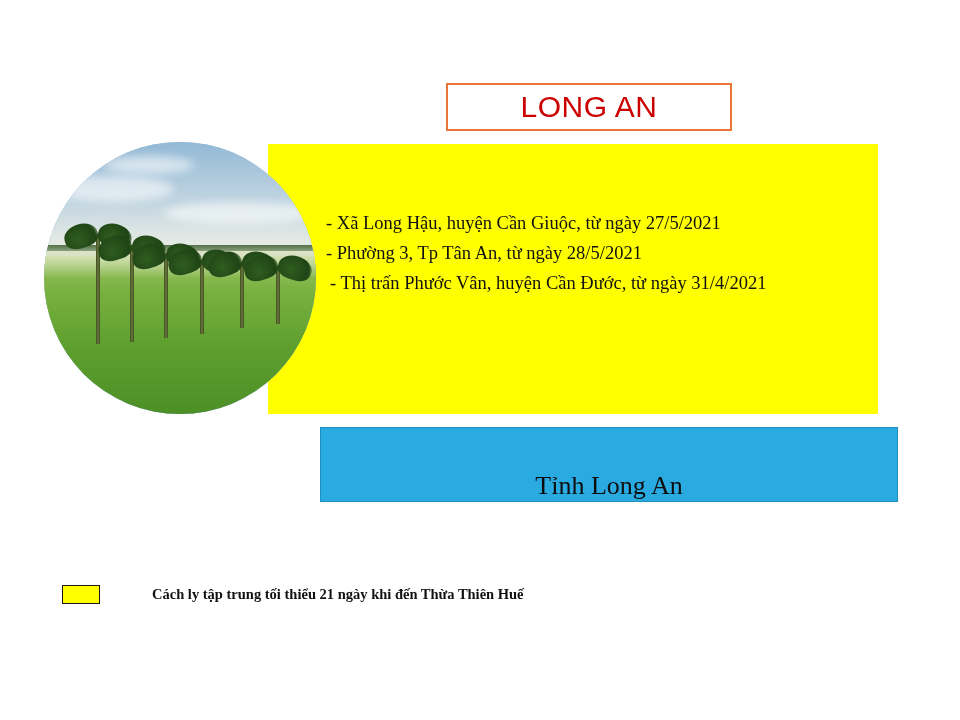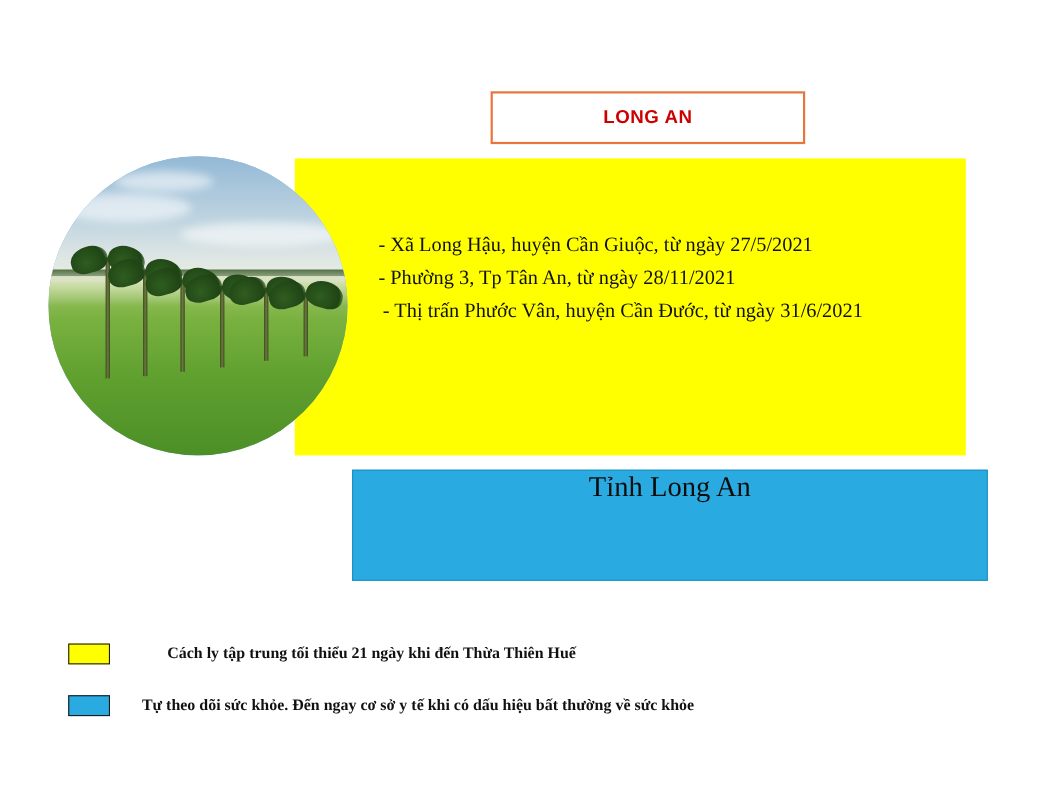--- a/index.html
+++ b/index.html
@@ -26,39 +26,39 @@
     height: 48px;
     border: 2px solid #e8753a;
     background: #ffffff;
     display: flex;
     align-items: center;
     justify-content: center;
     z-index: 5;
   }
   .title-box .title-text {
     font-family: "Liberation Sans", sans-serif;
-    font-weight: bold;
-    font-size: 17px;
+    font-weight: normal;
+    font-size: 30px;
     color: #cc0000;
     letter-spacing: 0.5px;
   }
 
   
   .yellow-panel {
     position: absolute;
     left: 268px;
     top: 144px;
     width: 610px;
     height: 270px;
     background: #ffff00;
     z-index: 1;
   }
   .yellow-list {
     position: absolute;
-    left: 344px;
+    left: 326px;
     top: 208px;
     width: 540px;
     z-index: 3;
   }
   .yellow-list .line {
     font-family: "Liberation Serif", serif;
     font-size: 18.5px;
     color: #111111;
     line-height: 30px;
     white-space: nowrap;
@@ -139,25 +139,25 @@
     height: 16px;
     background: linear-gradient(180deg, rgba(58,92,40,0.85), rgba(58,92,40,0));
   }
 
   
   .blue-panel {
     position: absolute;
     left: 320px;
     top: 427px;
     width: 578px;
-    height: 101px;
+    height: 75px;
     background: #29abe2;
     border: 1px solid #1d8fc0;
     display: flex;
-    align-items: flex-start;
+    align-items: flex-end;
     justify-content: center;
     z-index: 2;
   }
   .blue-panel .blue-text {
     font-family: "Liberation Serif", serif;
     font-size: 26px;
     color: #0d0d0d;
   }
 
   
@@ -195,22 +195,22 @@
 <body>
 
 <div class="title-box">
   <span class="title-text">LONG AN</span>
 </div>
 
 <div class="yellow-panel"></div>
 
 <div class="yellow-list">
   <div class="line">- Xã Long Hậu, huyện Cần Giuộc, từ ngày  27/5/2021</div>
-  <div class="line">- Phường 3, Tp Tân An, từ ngày 28/11/2021</div>
-  <div class="line indent">- Thị trấn Phước Vân, huyện Cần Đước, từ ngày 31/6/2021</div>
+  <div class="line">- Phường 3, Tp Tân An, từ ngày 28/5/2021</div>
+  <div class="line indent">- Thị trấn Phước Vân, huyện Cần Đước, từ ngày 31/4/2021</div>
 </div>
 
 <div class="photo-circle">
   <div class="sky"></div>
   <div class="cloud c1"></div>
   <div class="cloud c2"></div>
   <div class="cloud c3"></div>
   <div class="treeline"></div>
   <div class="field"></div>
   <div class="field-haze"></div>
@@ -224,17 +224,13 @@
 
 <div class="blue-panel">
   <span class="blue-text">Tỉnh Long An</span>
 </div>
 
 <div class="legend">
   <div class="legend-row first">
     <div class="swatch yellow"></div>
     <div class="legend-text">Cách ly tập trung tối thiểu 21 ngày khi đến Thừa Thiên Huế</div>
   </div>
-  <div class="legend-row second">
-    <div class="swatch blue"></div>
-    <div class="legend-text">Tự theo dõi sức khỏe. Đến ngay cơ sở y tế khi có dấu hiệu bất thường về sức khỏe</div>
-  </div>
 </div>
 
 </body></html>

